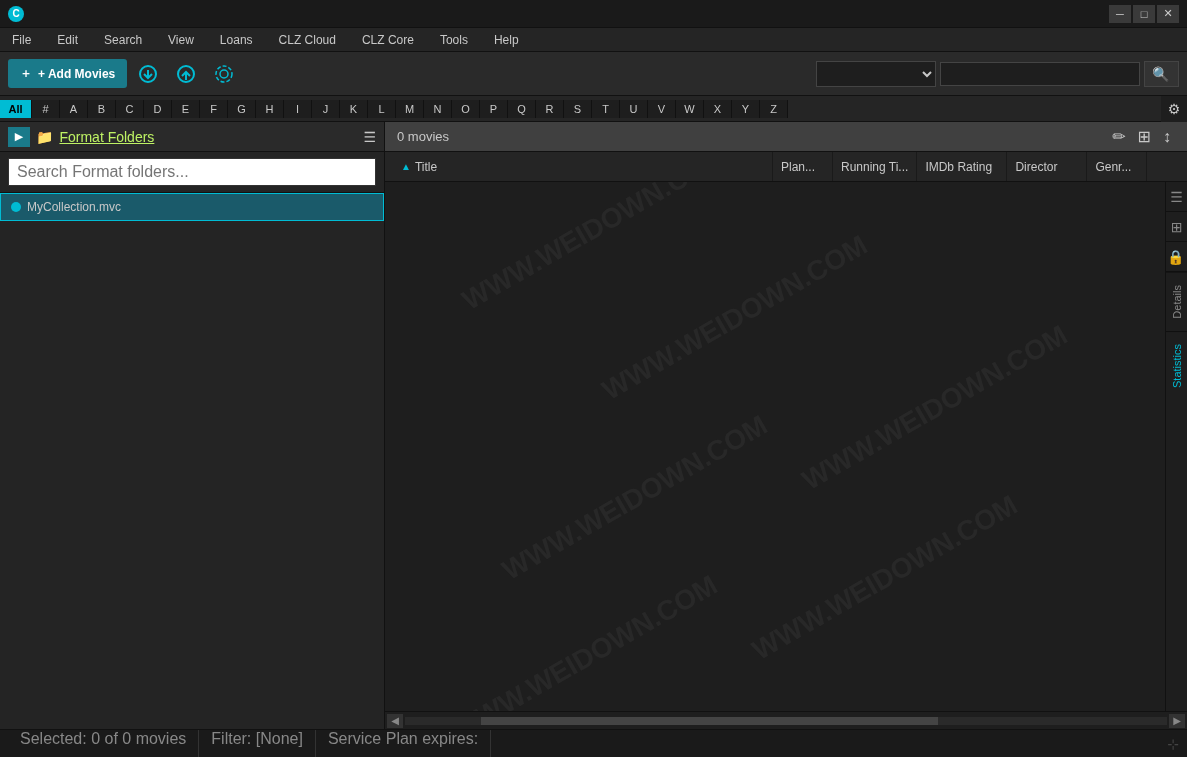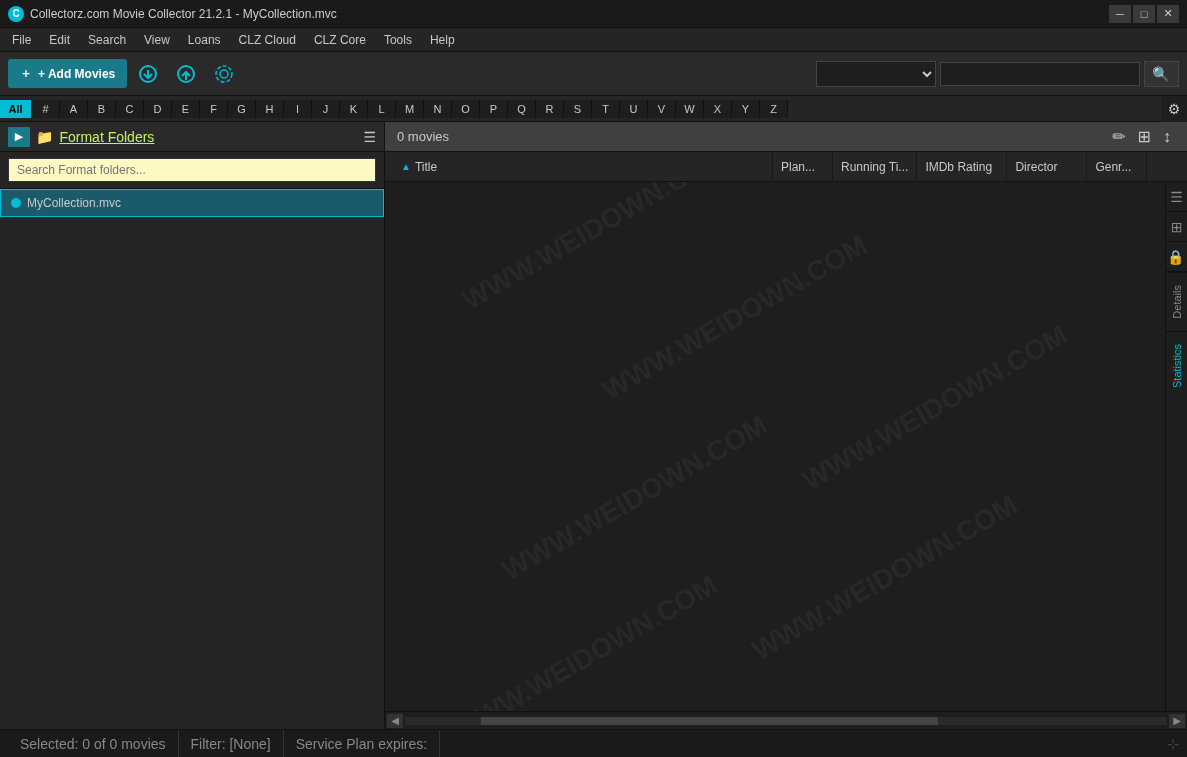--- a/index.html
+++ b/index.html
@@ -63,21 +63,21 @@
     }
 
     
     #menu-bar {
       background: #252525;
       height: 24px;
       display: flex;
       align-items: center;
       padding: 0 4px;
       border-bottom: 1px solid #111;
-      gap: 2px;
+      gap: 10px;
     }
     .menu-item {
       padding: 3px 8px;
       color: #c8c8c8;
       font-size: 12px;
       cursor: pointer;
       border-radius: 2px;
     }
 
     
@@ -229,25 +229,25 @@
       color: #c8c8c8;
       cursor: pointer;
       font-size: 14px;
     }
     #search-folders {
       padding: 6px 8px;
       border-bottom: 1px solid #111;
     }
     #search-folders input {
       width: 100%;
-      background: #fef9c3;
+      background: #ffffff;
       border: 1px solid #333;
       color: #888;
       padding: 4px 8px;
-      font-size: 12px;
+      font-size: 16px;
     }
     #folder-tree {
       flex: 1;
       overflow-y: auto;
     }
     .folder-item {
       display: flex;
       align-items: center;
       padding: 6px 10px;
       gap: 6px;
@@ -430,40 +430,39 @@
       padding: 0 8px;
       gap: 0;
       position: absolute;
       bottom: 0;
       left: 0;
       right: 0;
     }
     .status-section {
       padding: 0 12px;
       color: #888;
-      font-size: 14px;
+      font-size: 16px;
       border-right: 1px solid #333;
       height: 100%;
       display: flex;
-      align-items: center;
+      align-items: flex-start;
     }
     .status-section:last-child { border-right: none; }
     #status-resize {
       margin-left: auto;
       color: #444;
       font-size: 14px;
     }
   </style>
 </head>
 <body>
 
 <div id="title-bar">
   <div id="title-bar-left">
     <div id="app-icon">C</div>
-    <span id="title-text">Collectorz.com Movie Collector 21.2.1 - MyCollection.mvc</span>
   </div>
   <div id="window-controls">
     <button class="win-btn">─</button>
     <button class="win-btn">□</button>
     <button class="win-btn close">✕</button>
   </div>
 </div>
 
 <div id="menu-bar">
   <div class="menu-item">File</div>

